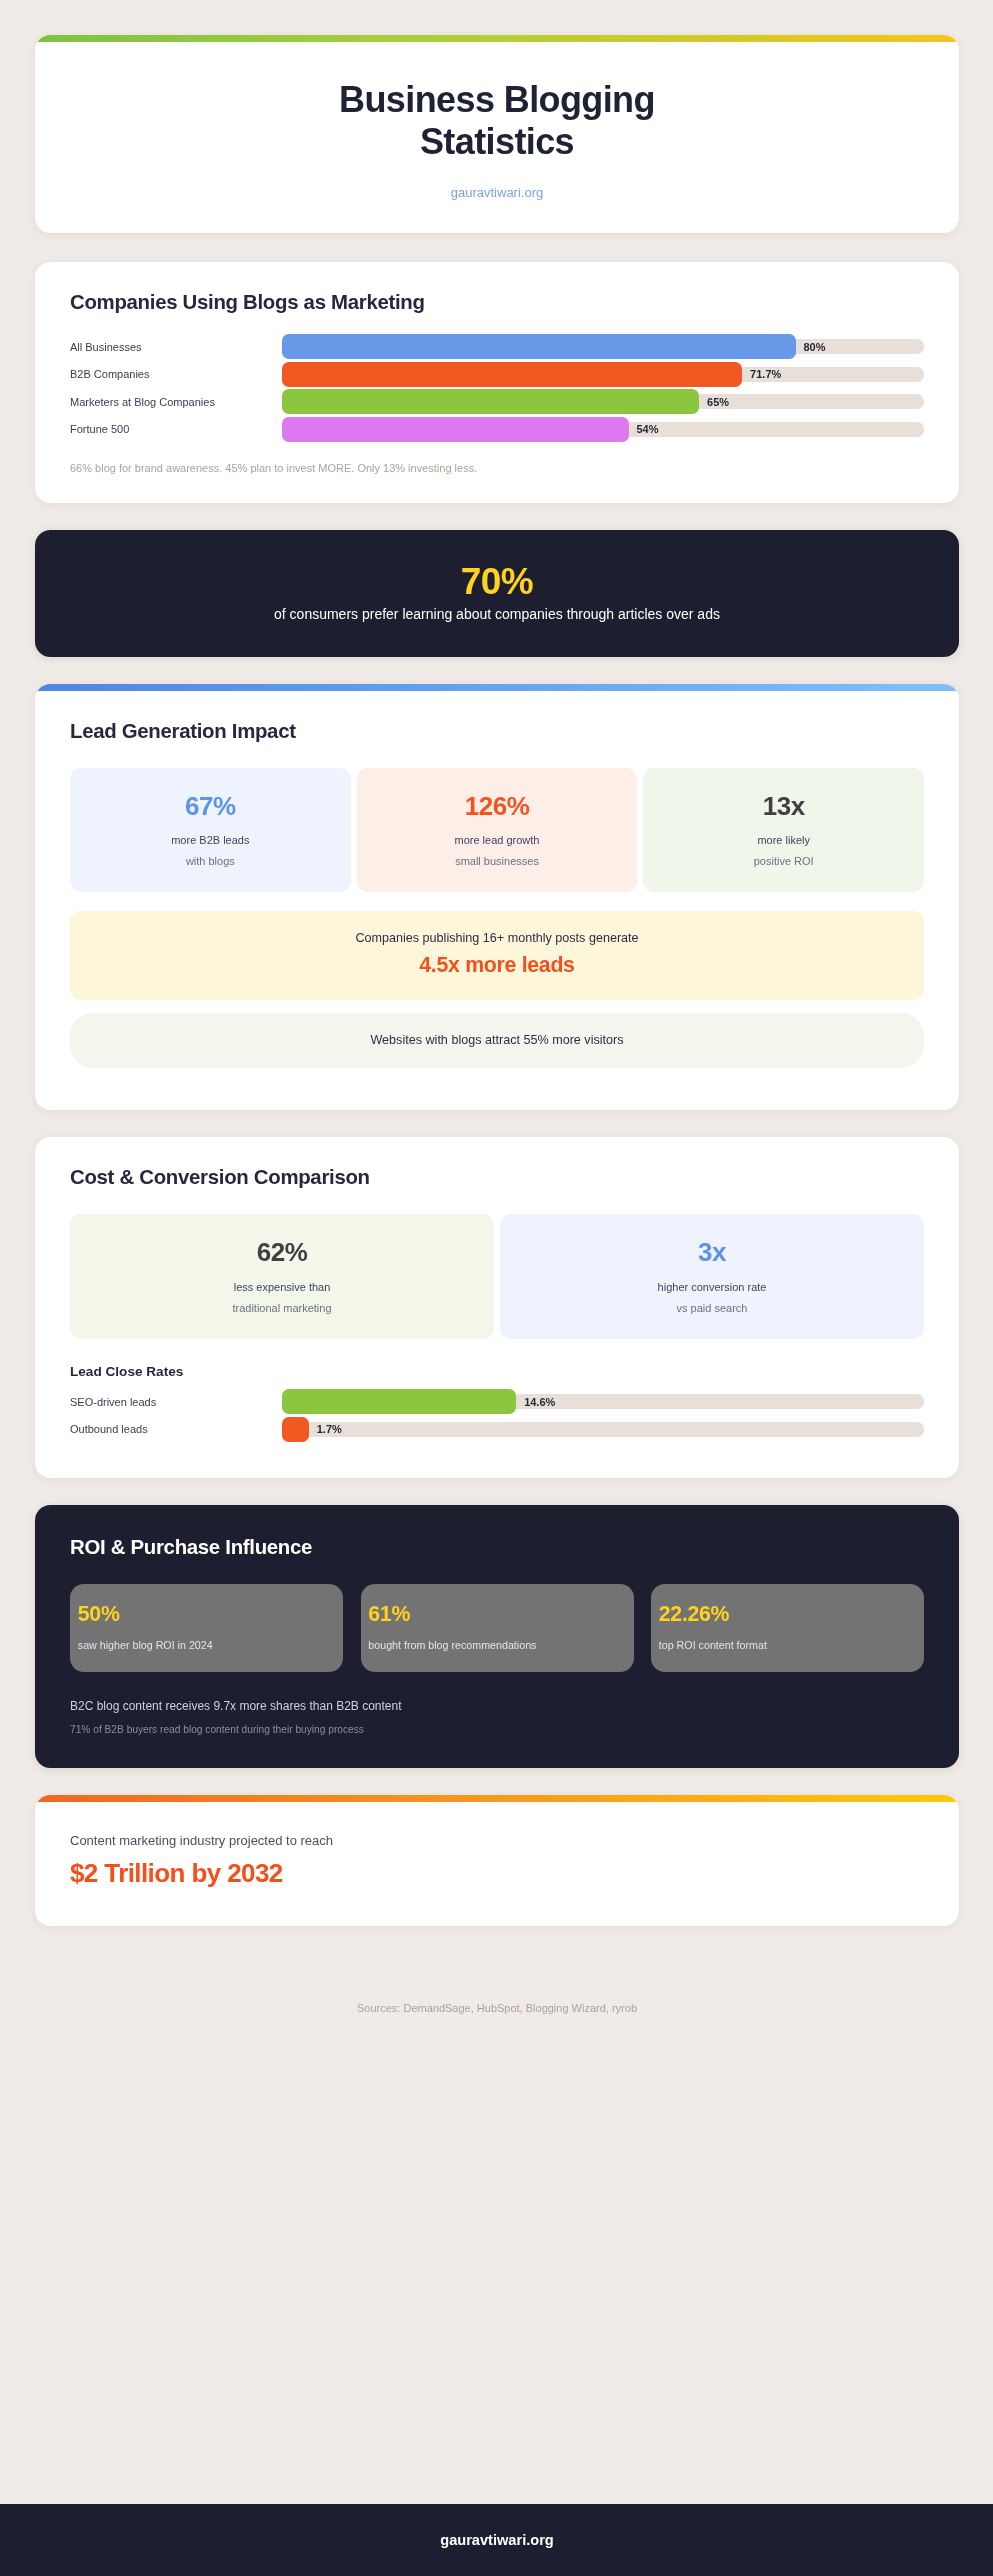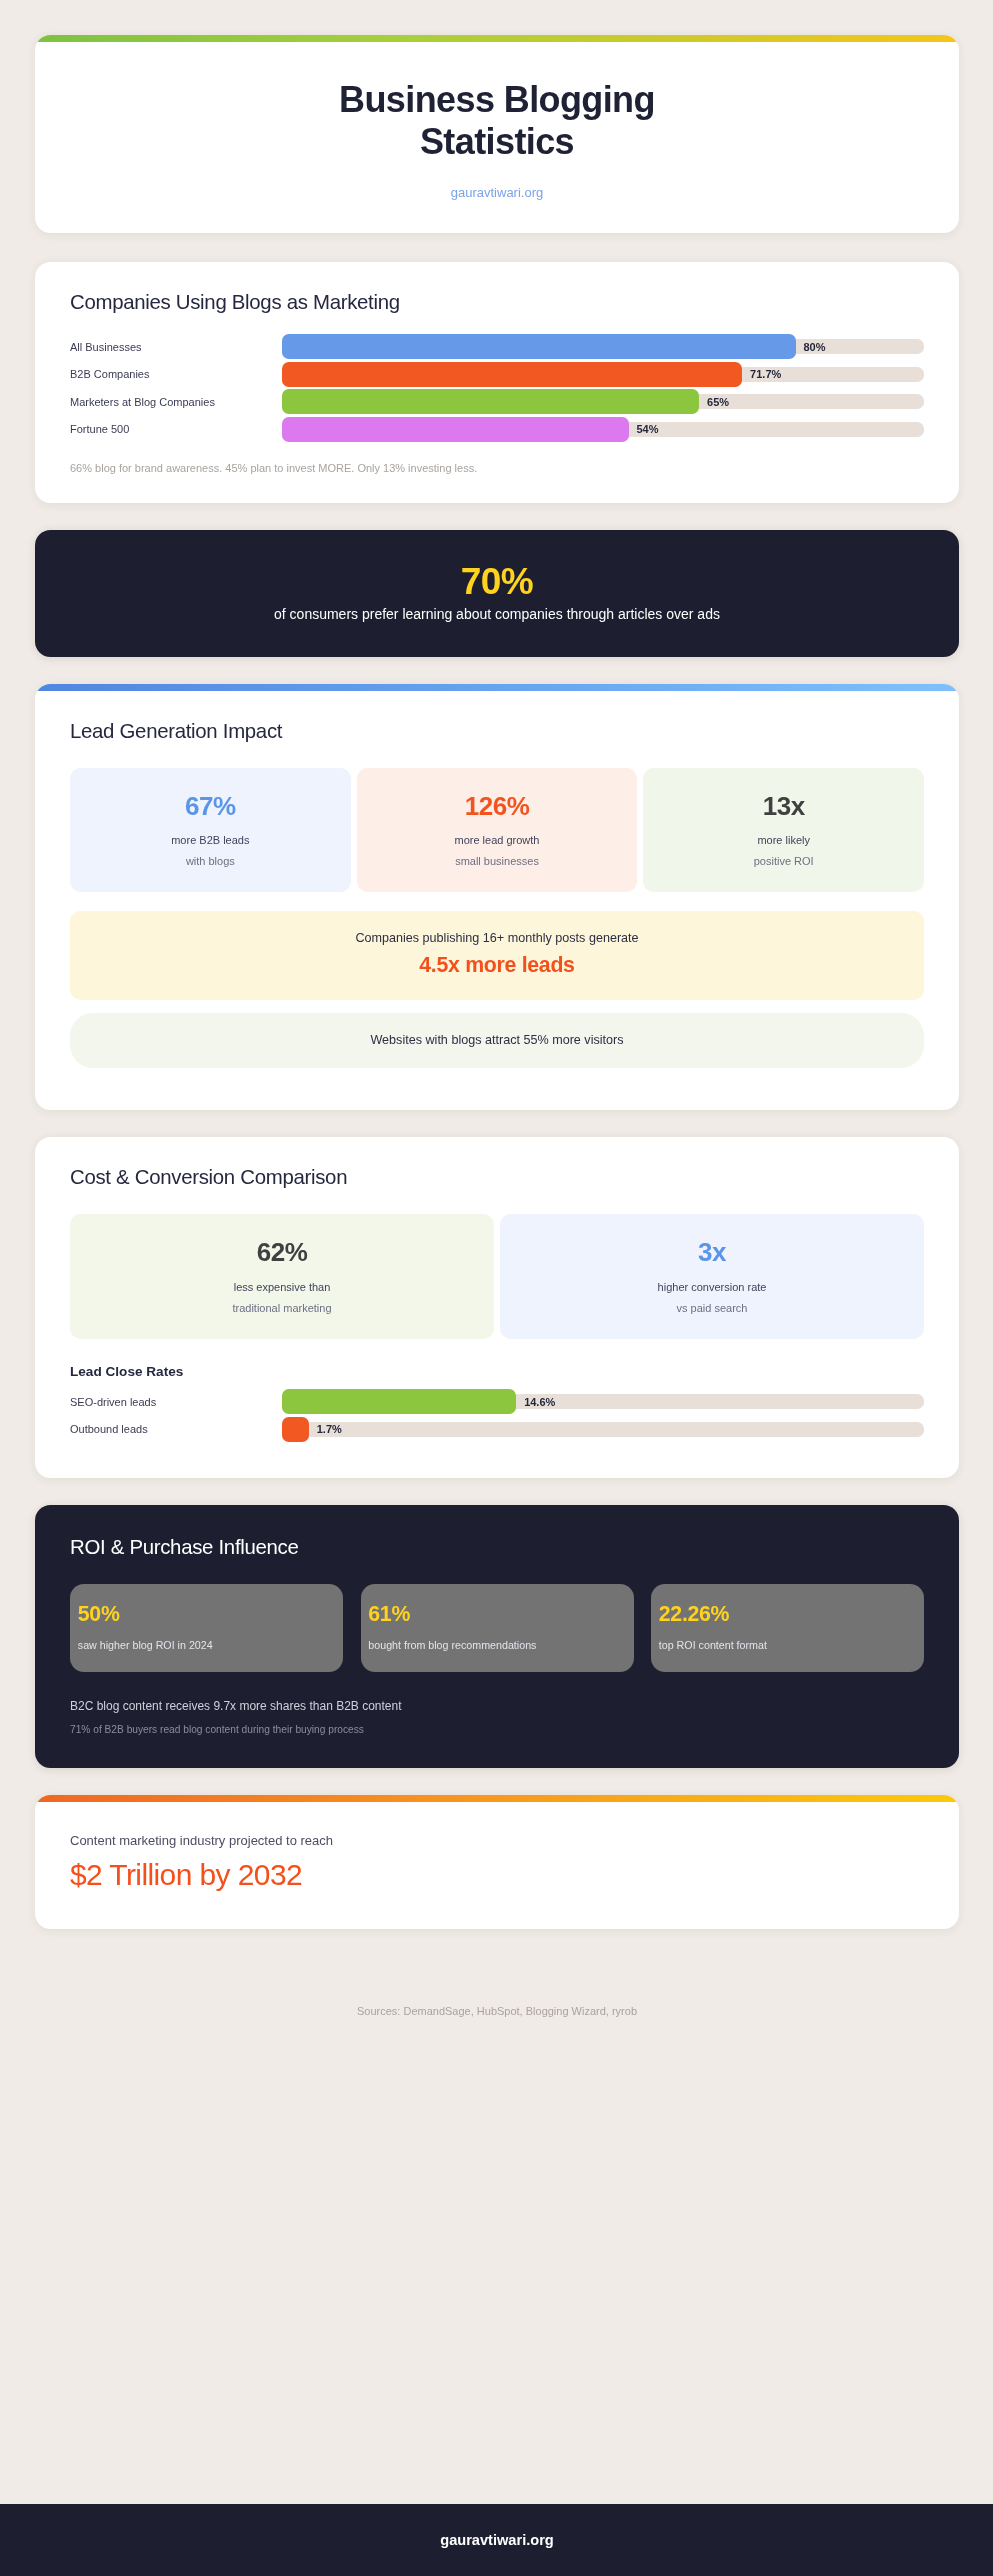--- a/index.html
+++ b/index.html
@@ -69,21 +69,21 @@
     margin-top: 21.3px;
     font-size: 13px;
     color: #7aa3ea;
     font-weight: 500;
   }
 
   
   .section-body { padding: 29px 35px 29px 35px; }
   .section-title {
     font-size: 20.4px;
-    font-weight: 400;
+    font-weight: 700;
     color: #262840;
     letter-spacing: -0.3px;
     margin-bottom: 25px;
   }
   .section-title.on-dark { color: #ffffff; }
 
   
   .bar-row {
     display: flex;
     align-items: center;
@@ -242,22 +242,22 @@
     color: #e3e4ec;
   }
   .roi-note1 { font-size: 12px; color: #cfd0da; margin-bottom: 11.6px; }
   .roi-note2 { font-size: 10.2px; color: #8b8d9e; }
 
   
   .proj-body { padding: 31px 35px 37px 35px; }
   .proj-line { font-size: 13px; color: #4c4e62; }
   .proj-big {
     margin-top: 9.7px;
-    font-size: 30px;
-    font-weight: 400;
+    font-size: 26px;
+    font-weight: 700;
     color: #f4501c;
     letter-spacing: -0.6px;
   }
 
   
   .sources {
     text-align: center;
     font-size: 11px;
     color: #a9a39d;
     margin-top: 76px;

